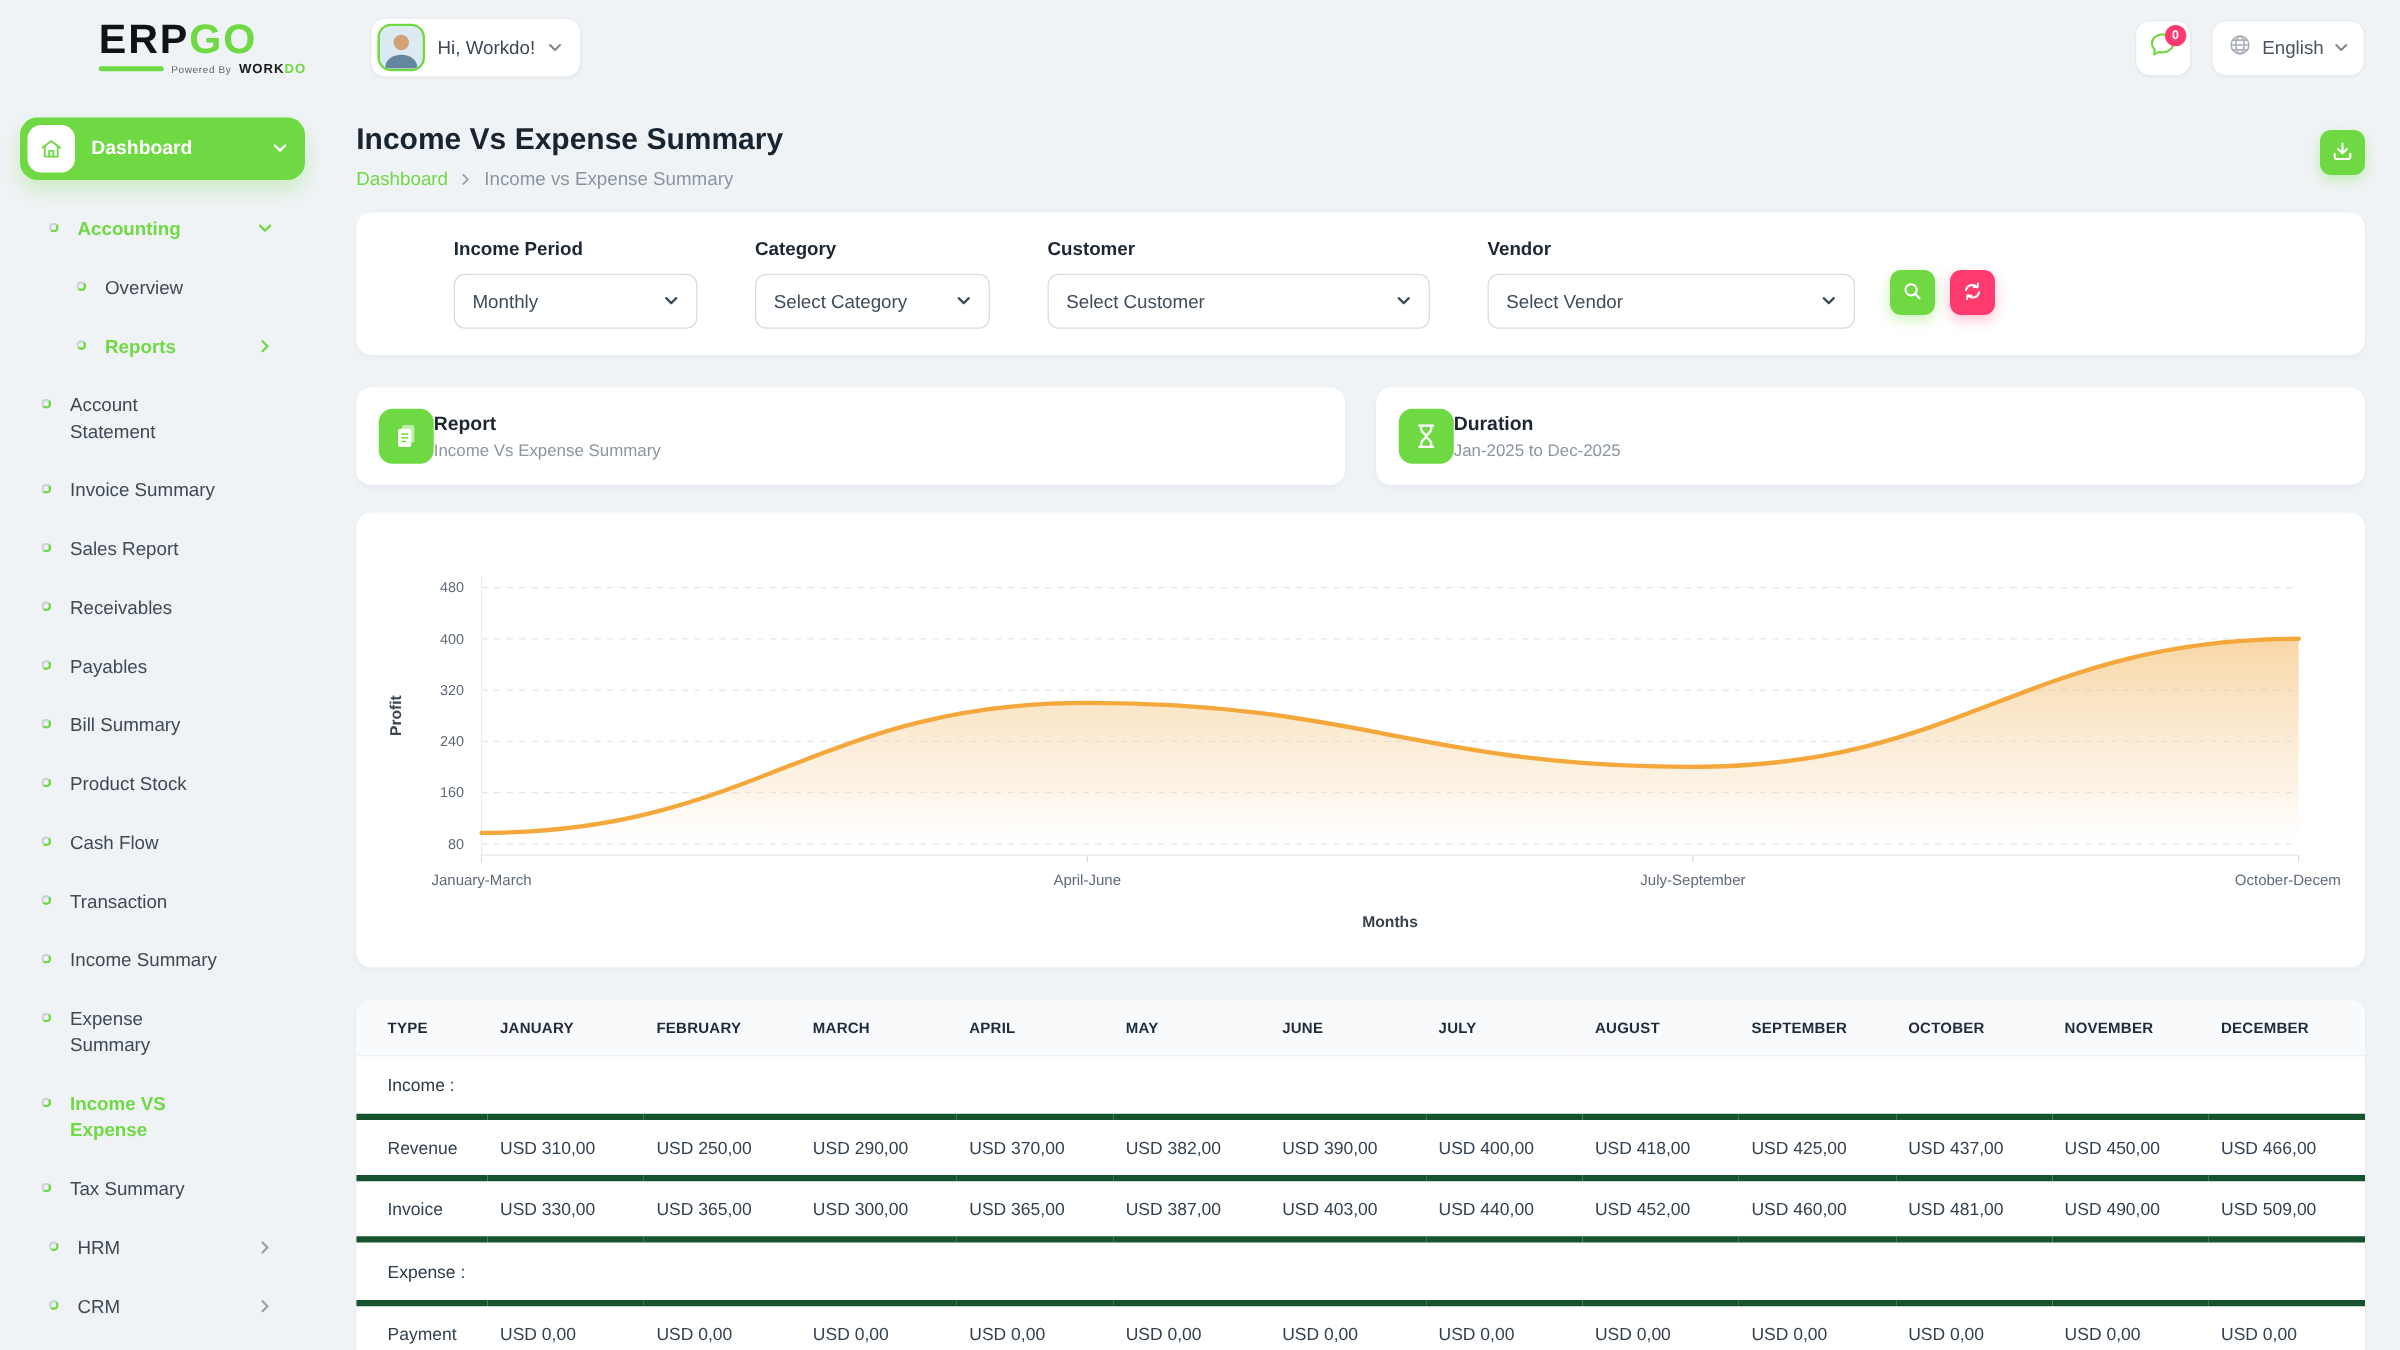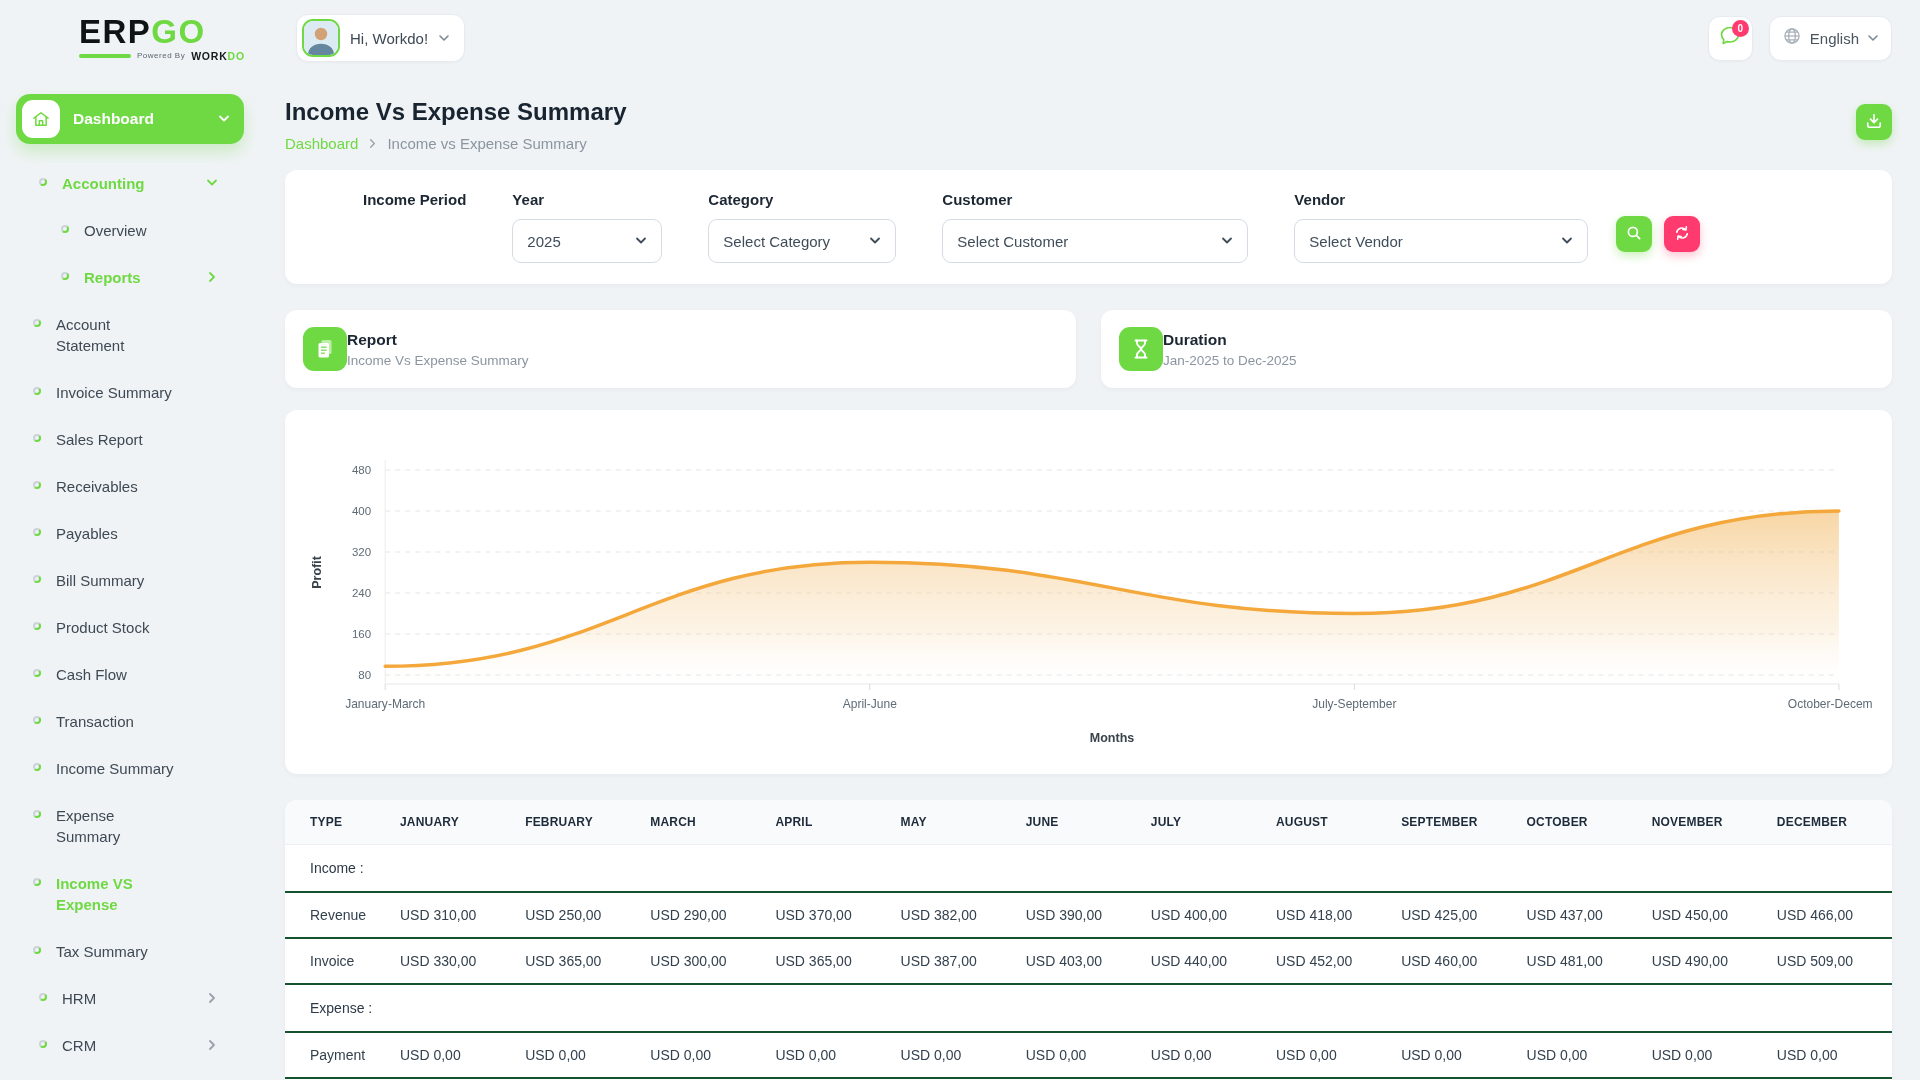--- a/index.html
+++ b/index.html
@@ -78,21 +78,21 @@
   .info-sub { font-size:13.5px; color:#8b95a0; margin-top:4px; }
 
   
   .chart-card { margin-top:22px; height:364px; padding:12px 20px 4px 20px; }
   .chart-card svg { display:block; width:100%; height:100%; }
 
   
   .table-card { margin-top:26px; border-radius:12px 12px 0 0; overflow:hidden; min-height:280px; }
   table { width:100%; border-collapse:collapse; }
   th { background:#f9fafb; font-size:12px; font-weight:700; color:#1d2b3a; text-align:left; padding:15px 10px; letter-spacing:.2px; border-bottom:1px solid #eceff3; white-space:nowrap; }
-  td { font-size:14px; color:#33414e; padding:14px 10px; border-bottom:2px solid #14532d; white-space:nowrap; }
+  td { font-size:14px; color:#33414e; padding:14px 10px; border-bottom:5px solid #14532d; white-space:nowrap; }
   th:first-child, td:first-child { padding-left:25px; width:105px; }
   .sec-row td { padding:15px 10px 15px 25px; color:#2c3947; }
 </style>
 </head>
 <body>
 
 <div class="app">
 
   <div class="topbar">
     <div class="logo-col">
@@ -278,25 +278,22 @@
               <polyline points="7.8,9.8 12,14 16.2,9.8"></polyline>
               <path d="M4.5 14.5v2.5a2.5 2.5 0 0 0 2.5 2.5h10a2.5 2.5 0 0 0 2.5-2.5v-2.5"></path>
             </svg></span>
       </button>
     </div>
 
     <div class="card filter-card">
       <div style="display:flex;">
           <div class="fgroup">
             <div class="flabel">Income Period</div>
-          </div>
-          <div class="fgroup">
-            <div class="flabel">Year</div>
-            <div class="fselect" style="width:150px">
-              <span class="fvalue">2025</span>
+            <div class="fselect" style="width:195px">
+              <span class="fvalue">Monthly</span>
               <span class="chev">
                 <svg width="12" height="12" viewBox="0 0 12 12">
                   <polyline points="2,3.5 6,7.5 10,3.5" fill="none" stroke="#3f4d5a" stroke-width="1.8" stroke-linecap="round" stroke-linejoin="round"></polyline>
                 </svg>
               </span>
             </div>
           </div>
           <div class="fgroup">
             <div class="flabel">Category</div>
             <div class="fselect" style="width:188px">

